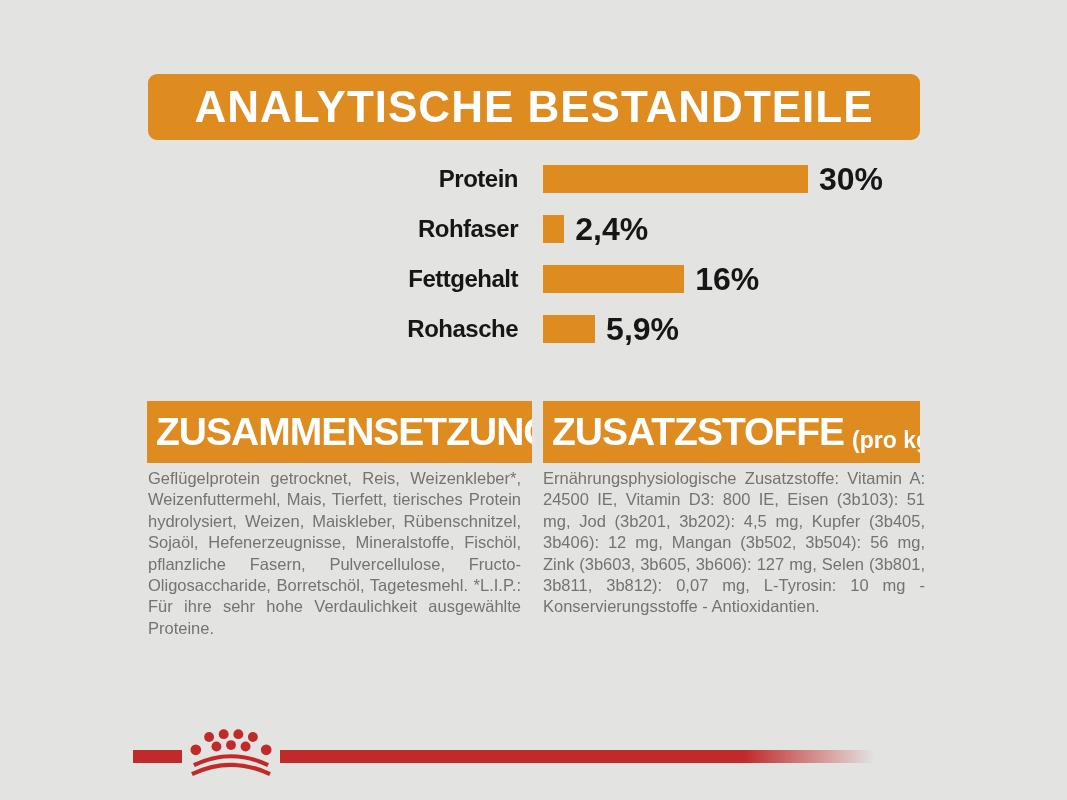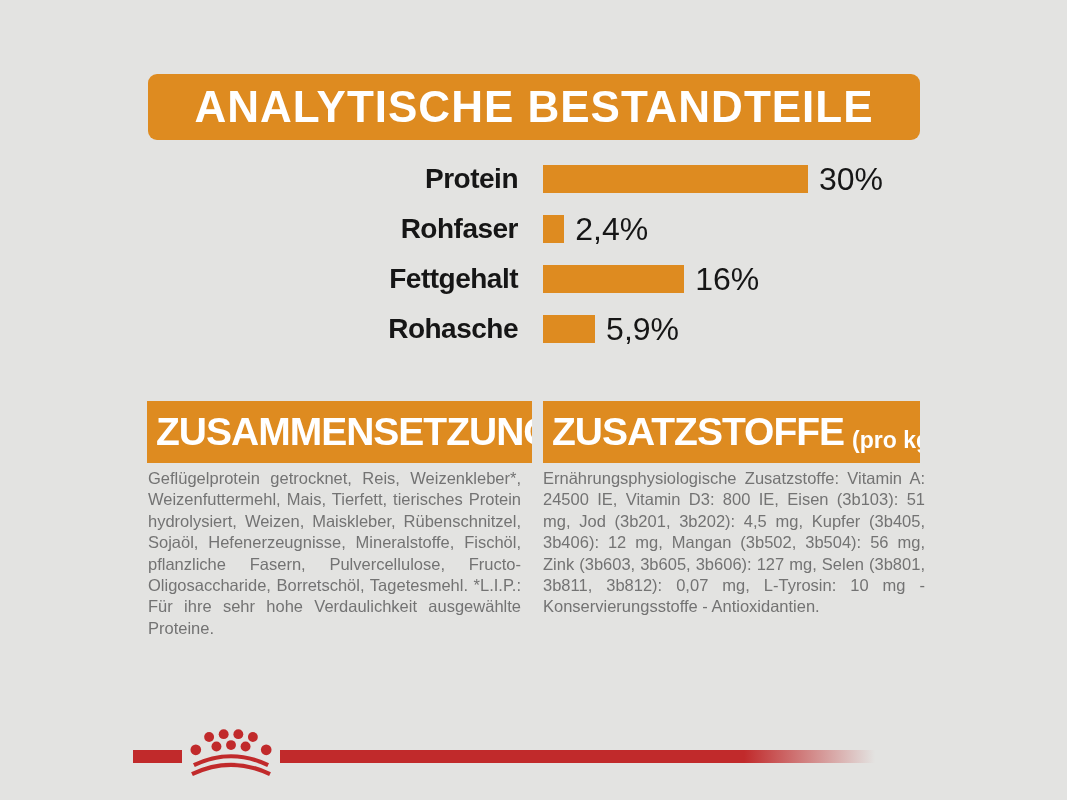--- a/index.html
+++ b/index.html
@@ -14,26 +14,26 @@
     background:var(--accent-orange,#de8b20);
     display:flex; align-items:center; justify-content:center;border-radius:9px;
   }
   .header-title {
     color:#fff; font-weight:bold; font-size:44px; letter-spacing:1px; white-space:nowrap;
   }
   
   .chart { position:absolute; left:148px; top:154px; width:790px; }
   .chart-row { display:flex; align-items:center; height:50px; }
   .chart-label {
-    width:370px; text-align:right; font-size:28px; font-weight:bold;
+    width:370px; text-align:right; font-size:24px; font-weight:bold;
     color:#161616; letter-spacing:-0.5px; white-space:nowrap;
   }
   .chart-bar { height:28px; margin-left:25px; flex:0 0 auto; }
   .chart-value {
-    font-size:32px; font-weight:normal; color:#161616; margin-left:11px; white-space:nowrap;
+    font-size:32px; font-weight:bold; color:#161616; margin-left:11px; white-space:nowrap;
   }
   
   .section-bar {
     position:absolute; height:62px; box-sizing:border-box;
     background:var(--accent-orange,#de8b20);
     display:flex; align-items:center; padding:0 9px; overflow:hidden;
   }
   .section-title {
     color:#fff; font-weight:bold; font-size:39px; letter-spacing:-1px; white-space:nowrap;
   }

